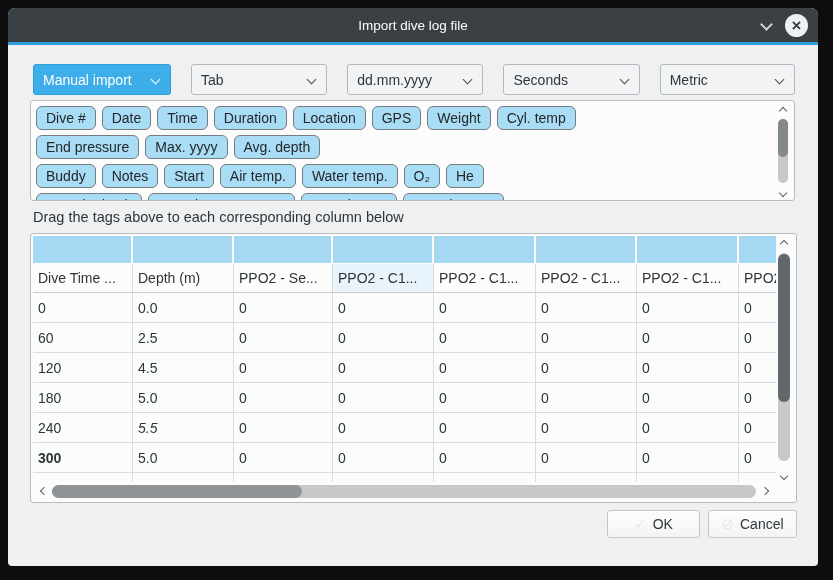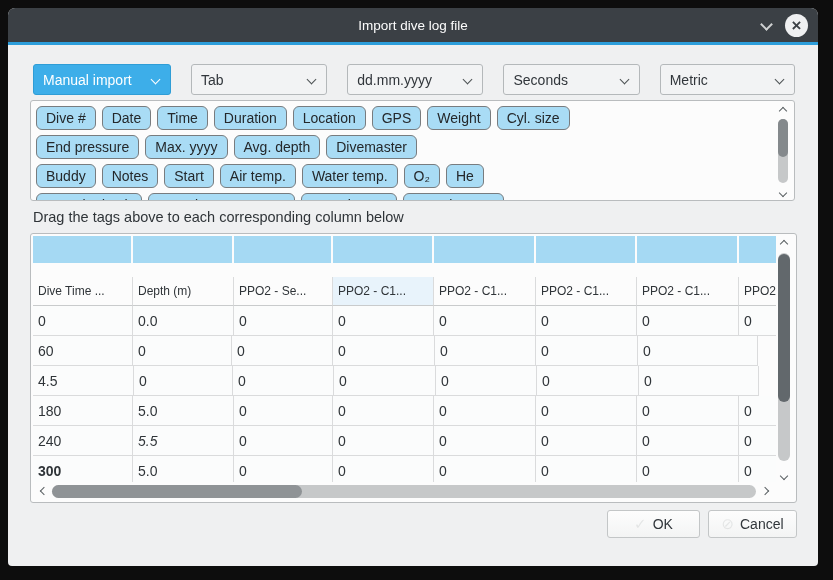--- a/index.html
+++ b/index.html
@@ -52,22 +52,22 @@
   
   .drag-hint { margin:8px 0 0 25px; font-size:14.5px; color:#2f3438; height:20px; }
 
   
   .tablewrap { position:relative; margin:4px 0 0 22px; width:767px; height:270px;
                background:#fcfcfc; border:1px solid #b9bcbe; border-radius:3px; }
   .tgrid { position:absolute; left:2px; top:2px; width:743px; height:246px; overflow:hidden; }
   .trow { display:flex; }
   .drop-row .cell { height:28px; background:#a5d9f3; border-right:2px solid #fcfcfc; border-bottom:1px solid #fcfcfc; cursor:pointer; }
   .hdr-row .cell { height:29px; background:#fcfcfc; border-right:1px solid #dadbdc; border-bottom:1px solid #c9cbcc;
-                   font-size:12px; color:#2f3438; display:flex; align-items:center; padding-left:5px;
-                   white-space:nowrap; overflow:hidden;margin-top:13px; }
+                   font-size:14px; color:#2f3438; display:flex; align-items:center; padding-left:5px;
+                   white-space:nowrap; overflow:hidden; }
   .hdr-row .cell.sel { background:#e8f3fb; }
   .body-row .cell { height:30px; background:#fbfcfc; border-right:1px solid #dadbdc; border-bottom:1px solid #dadbdc;
                     font-size:14px; color:#2f3438; display:flex; align-items:center; padding-left:5px;
                     white-space:nowrap; overflow:hidden; }
   .body-row.partial .cell { height:10px; border-bottom:none; }
 
   .vscroll-table { position:absolute; left:745px; top:4px; width:18px; height:242px; }
   .tbl-track { position:absolute; left:2px; top:15px; width:12px; height:208px; background:#c6c8c9; border-radius:6px; }
   .tbl-thumb { position:absolute; left:0; top:1px; width:12px; height:148px; background:#62686c; border-radius:6px; cursor:pointer; }
   .vscroll-table .down { position:absolute; bottom:0; left:3px; }
@@ -131,27 +131,26 @@
   <div class="tagarea">
     <div class="tagrows" id="tag-rows">
         <div class="tag-row">
           <div class="tag">Dive #</div>
           <div class="tag">Date</div>
           <div class="tag">Time</div>
           <div class="tag">Duration</div>
           <div class="tag">Location</div>
           <div class="tag">GPS</div>
           <div class="tag">Weight</div>
-          <div class="tag">Cyl. size</div>
+          <div class="tag">Cyl. temp</div>
         </div>
         <div class="tag-row">
           <div class="tag">End pressure</div>
           <div class="tag">Max. yyyy</div>
           <div class="tag">Avg. depth</div>
-          <div class="tag">Divemaster</div>
         </div>
         <div class="tag-row">
           <div class="tag">Buddy</div>
           <div class="tag">Notes</div>
           <div class="tag">Start</div>
           <div class="tag">Air temp.</div>
           <div class="tag">Water temp.</div>
           <div class="tag">O₂</div>
           <div class="tag">He</div>
         </div>
@@ -200,28 +199,30 @@
           <div class="cell" style="width: 101px; flex: 0 0 auto;">0.0</div>
           <div class="cell" style="width: 99px; flex: 0 0 auto;">0</div>
           <div class="cell" style="width: 101px; flex: 0 0 auto;">0</div>
           <div class="cell" style="width: 102px; flex: 0 0 auto;">0</div>
           <div class="cell" style="width: 101px; flex: 0 0 auto;">0</div>
           <div class="cell" style="width: 102px; flex: 0 0 auto;">0</div>
           <div class="cell" style="width: 120px; flex: 0 0 auto;">0</div>
         </div>
         <div class="trow body-row">
           <div class="cell" style="width: 100px; flex: 0 0 auto;">60</div>
-          <div class="cell" style="width: 99px; flex: 0 0 auto;">0</div>
-          <div class="cell" style="width: 101px; flex: 0 0 auto;">0</div>
-          <div class="cell" style="width: 102px; flex: 0 0 auto;">0</div>
-          <div class="cell" style="width: 101px; flex: 0 0 auto;">0</div>
-          <div class="cell" style="width: 102px; flex: 0 0 auto;">0</div>
-          <div class="cell" style="width: 120px; flex: 0 0 auto;">0</div>
-        </div>
-        <div class="trow body-row">
+          <div class="cell" style="width: 101px; flex: 0 0 auto;">2.5</div>
+          <div class="cell" style="width: 99px; flex: 0 0 auto;">0</div>
+          <div class="cell" style="width: 101px; flex: 0 0 auto;">0</div>
+          <div class="cell" style="width: 102px; flex: 0 0 auto;">0</div>
+          <div class="cell" style="width: 101px; flex: 0 0 auto;">0</div>
+          <div class="cell" style="width: 102px; flex: 0 0 auto;">0</div>
+          <div class="cell" style="width: 120px; flex: 0 0 auto;">0</div>
+        </div>
+        <div class="trow body-row">
+          <div class="cell" style="width: 100px; flex: 0 0 auto;">120</div>
           <div class="cell" style="width: 101px; flex: 0 0 auto;">4.5</div>
           <div class="cell" style="width: 99px; flex: 0 0 auto;">0</div>
           <div class="cell" style="width: 101px; flex: 0 0 auto;">0</div>
           <div class="cell" style="width: 102px; flex: 0 0 auto;">0</div>
           <div class="cell" style="width: 101px; flex: 0 0 auto;">0</div>
           <div class="cell" style="width: 102px; flex: 0 0 auto;">0</div>
           <div class="cell" style="width: 120px; flex: 0 0 auto;">0</div>
         </div>
         <div class="trow body-row">
           <div class="cell" style="width: 100px; flex: 0 0 auto;">180</div>

